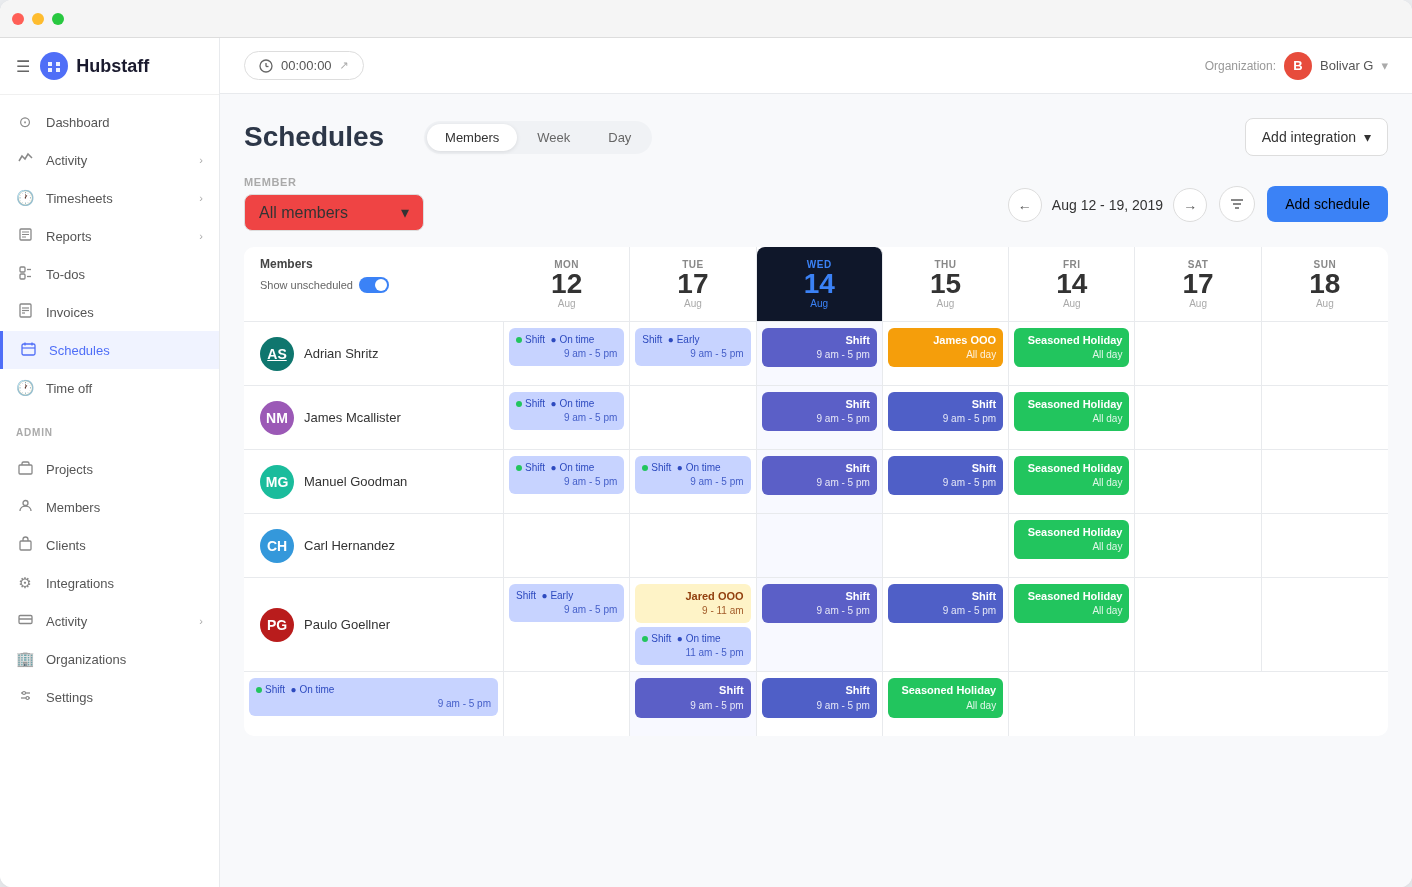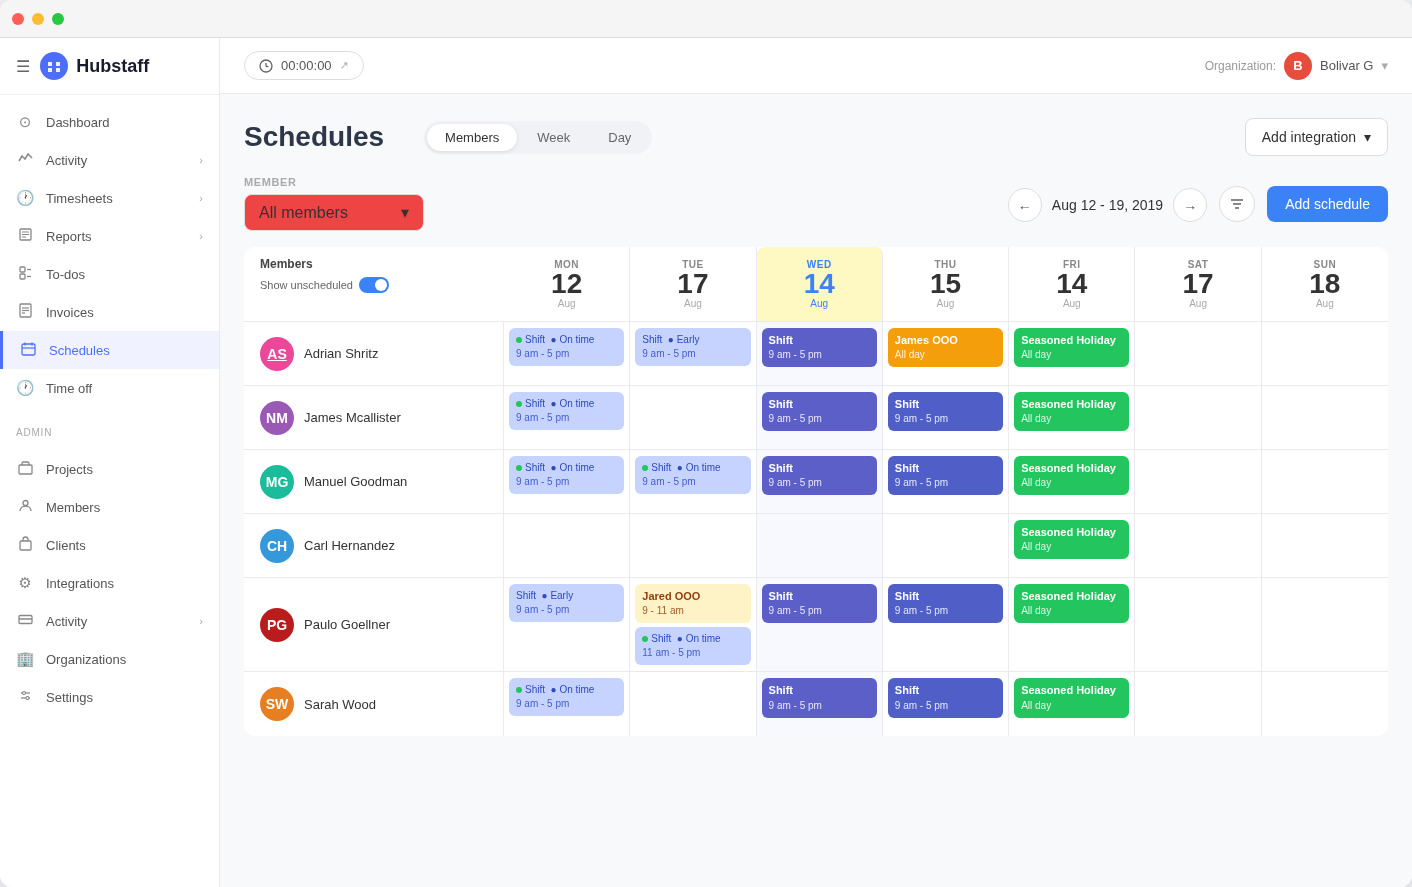--- a/index.html
+++ b/index.html
@@ -86,21 +86,21 @@
     .nav-item.active { color: #4f6ef7; background: #f0f3ff; border-left: 3px solid #4f6ef7; }
     .nav-item.active .nav-icon { color: #4f6ef7; }
 
     .nav-icon { font-size: 15px; color: #888; width: 18px; text-align: center; }
     .nav-label { flex: 1; }
     .nav-arrow { font-size: 11px; color: #aaa; }
 
     .nav-section-label {
       padding: 12px 16px 4px;
       font-size: 10px;
-      font-weight: 400;
+      font-weight: 700;
       color: #aaa;
       text-transform: uppercase;
       letter-spacing: 0.8px;
     }
 
     
     .content-area {
       flex: 1;
       display: flex;
       flex-direction: column;
@@ -274,21 +274,21 @@
       cursor: pointer;
       display: flex;
       align-items: center;
       justify-content: center;
       font-size: 14px;
       color: #555;
     }
 
     .add-schedule-btn {
       background: #3b82f6;
-      color: #ffffff;
+      color: #000000;
       border: none;
       border-radius: 8px;
       padding: 10px 18px;
       font-size: 14px;
       font-weight: 500;
       cursor: pointer;
     }
 
     
     .calendar-grid {
@@ -368,21 +368,21 @@
     }
     .day-name.today { color: #3b82f6; }
 
     .day-month {
       font-size: 10px;
       color: #aaa;
     }
     .day-month.today { color: #3b82f6; }
 
     .cal-header-cell.today-col {
-      background: #fef9c3;
+      background: #0f172a;
       border-radius: 8px 8px 0 0;
     }
 
     
     .cal-body { }
 
     .cal-row {
       display: grid;
       grid-template-columns: 260px repeat(7, 1fr);
       border-bottom: 1px solid #e8eaed;
@@ -425,20 +425,21 @@
       gap: 4px;
     }
     .cal-day-cell:last-child { border-right: none; }
     .cal-day-cell.today-col { background: #f8f9ff; }
 
     .shift-card {
       border-radius: 6px;
       padding: 5px 7px;
       font-size: 11px;
       line-height: 1.4;
+      text-align: right;
     }
 
     .shift-card.blue { background: #c7d3ff; color: #2d4abf; }
     .shift-card.purple { background: #5b5fc7; color: white; }
     .shift-card.orange { background: #f59e0b; color: white; }
     .shift-card.green { background: #22c55e; color: white; }
     .shift-card.yellow-light { background: #fef3c7; color: #92400e; }
 
     .shift-label {
       font-weight: 600;
@@ -740,21 +741,21 @@
               <div class="day-name">SUN</div>
               <div class="day-num">18</div>
               <div class="day-month">Aug</div>
             </div>
           </div>
 
           <div class="cal-body">
 
             <div class="cal-row">
               <div class="cal-member-cell">
-                <div class="avatar-placeholder" style="background:#ec4899;text-decoration:underline;">AS</div>
+                <div class="avatar-placeholder" style="background:#0f766e;text-decoration:underline;">AS</div>
                 <span class="member-name">Adrian Shritz</span>
               </div>
               <div class="cal-day-cell">
                 <div class="shift-card blue">
                   <div class="shift-status">
                       <span class="status-dot green"></span>
                       <span>Shift &nbsp;● On time</span>
                     </div>
                   <div class="shift-time">9 am - 5 pm</div>
                 </div>
@@ -932,24 +933,20 @@
                 <div class="shift-card green">
                   <div class="shift-label">Seasoned Holiday</div>
                   <div class="shift-time">All day</div>
                 </div>
               </div>
               <div class="cal-day-cell"></div>
               <div class="cal-day-cell"></div>
             </div>
 
             <div class="cal-row">
-              <div class="cal-member-cell">
-                <div class="avatar-placeholder" style="background:#e67e22;">SW</div>
-                <span class="member-name">Sarah Wood</span>
-              </div>
               <div class="cal-day-cell">
                 <div class="shift-card blue">
                   <div class="shift-status">
                       <span class="status-dot green"></span>
                       <span>Shift &nbsp;● On time</span>
                     </div>
                   <div class="shift-time">9 am - 5 pm</div>
                 </div>
               </div>
               <div class="cal-day-cell"></div>

